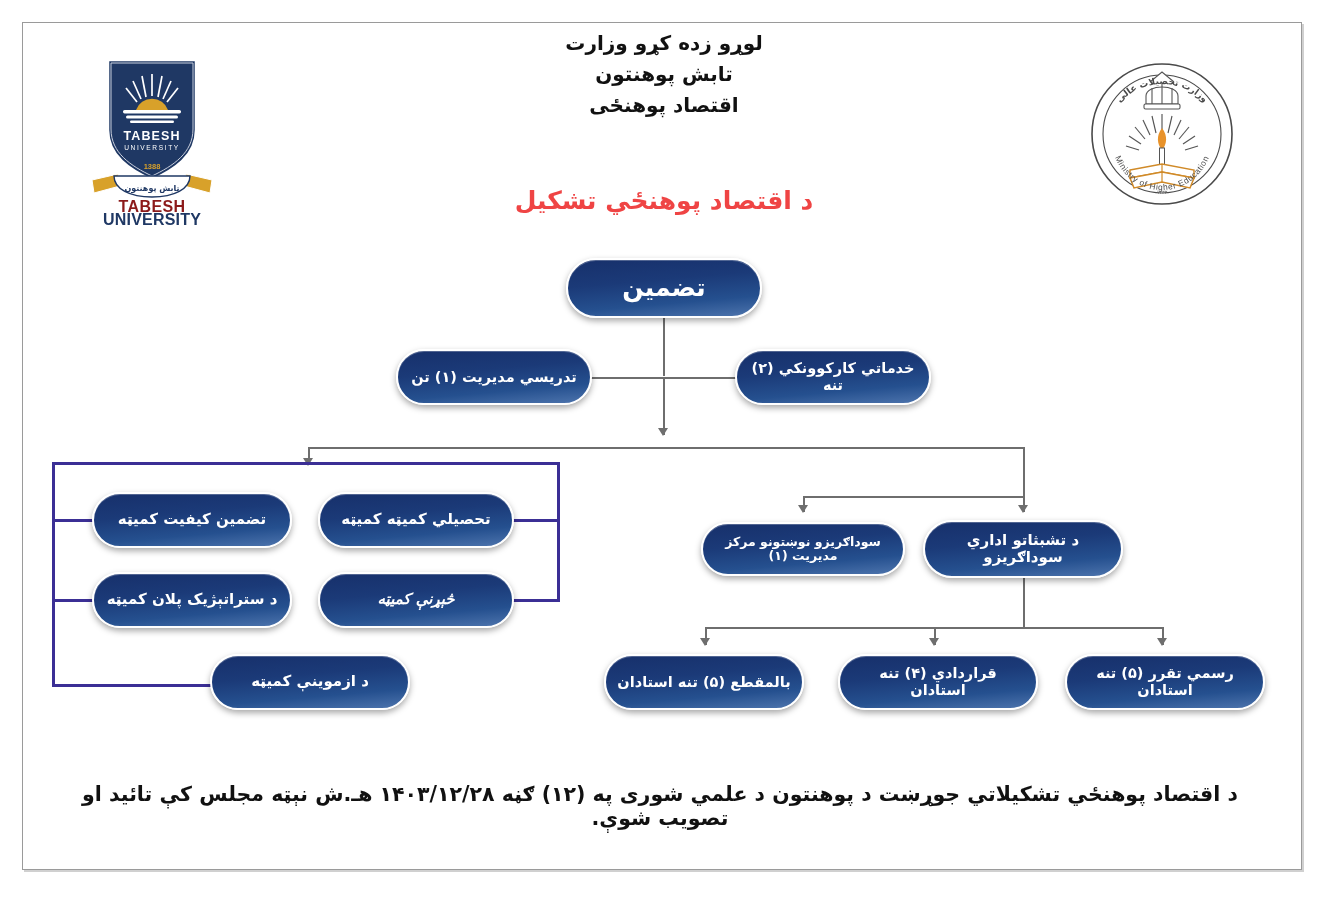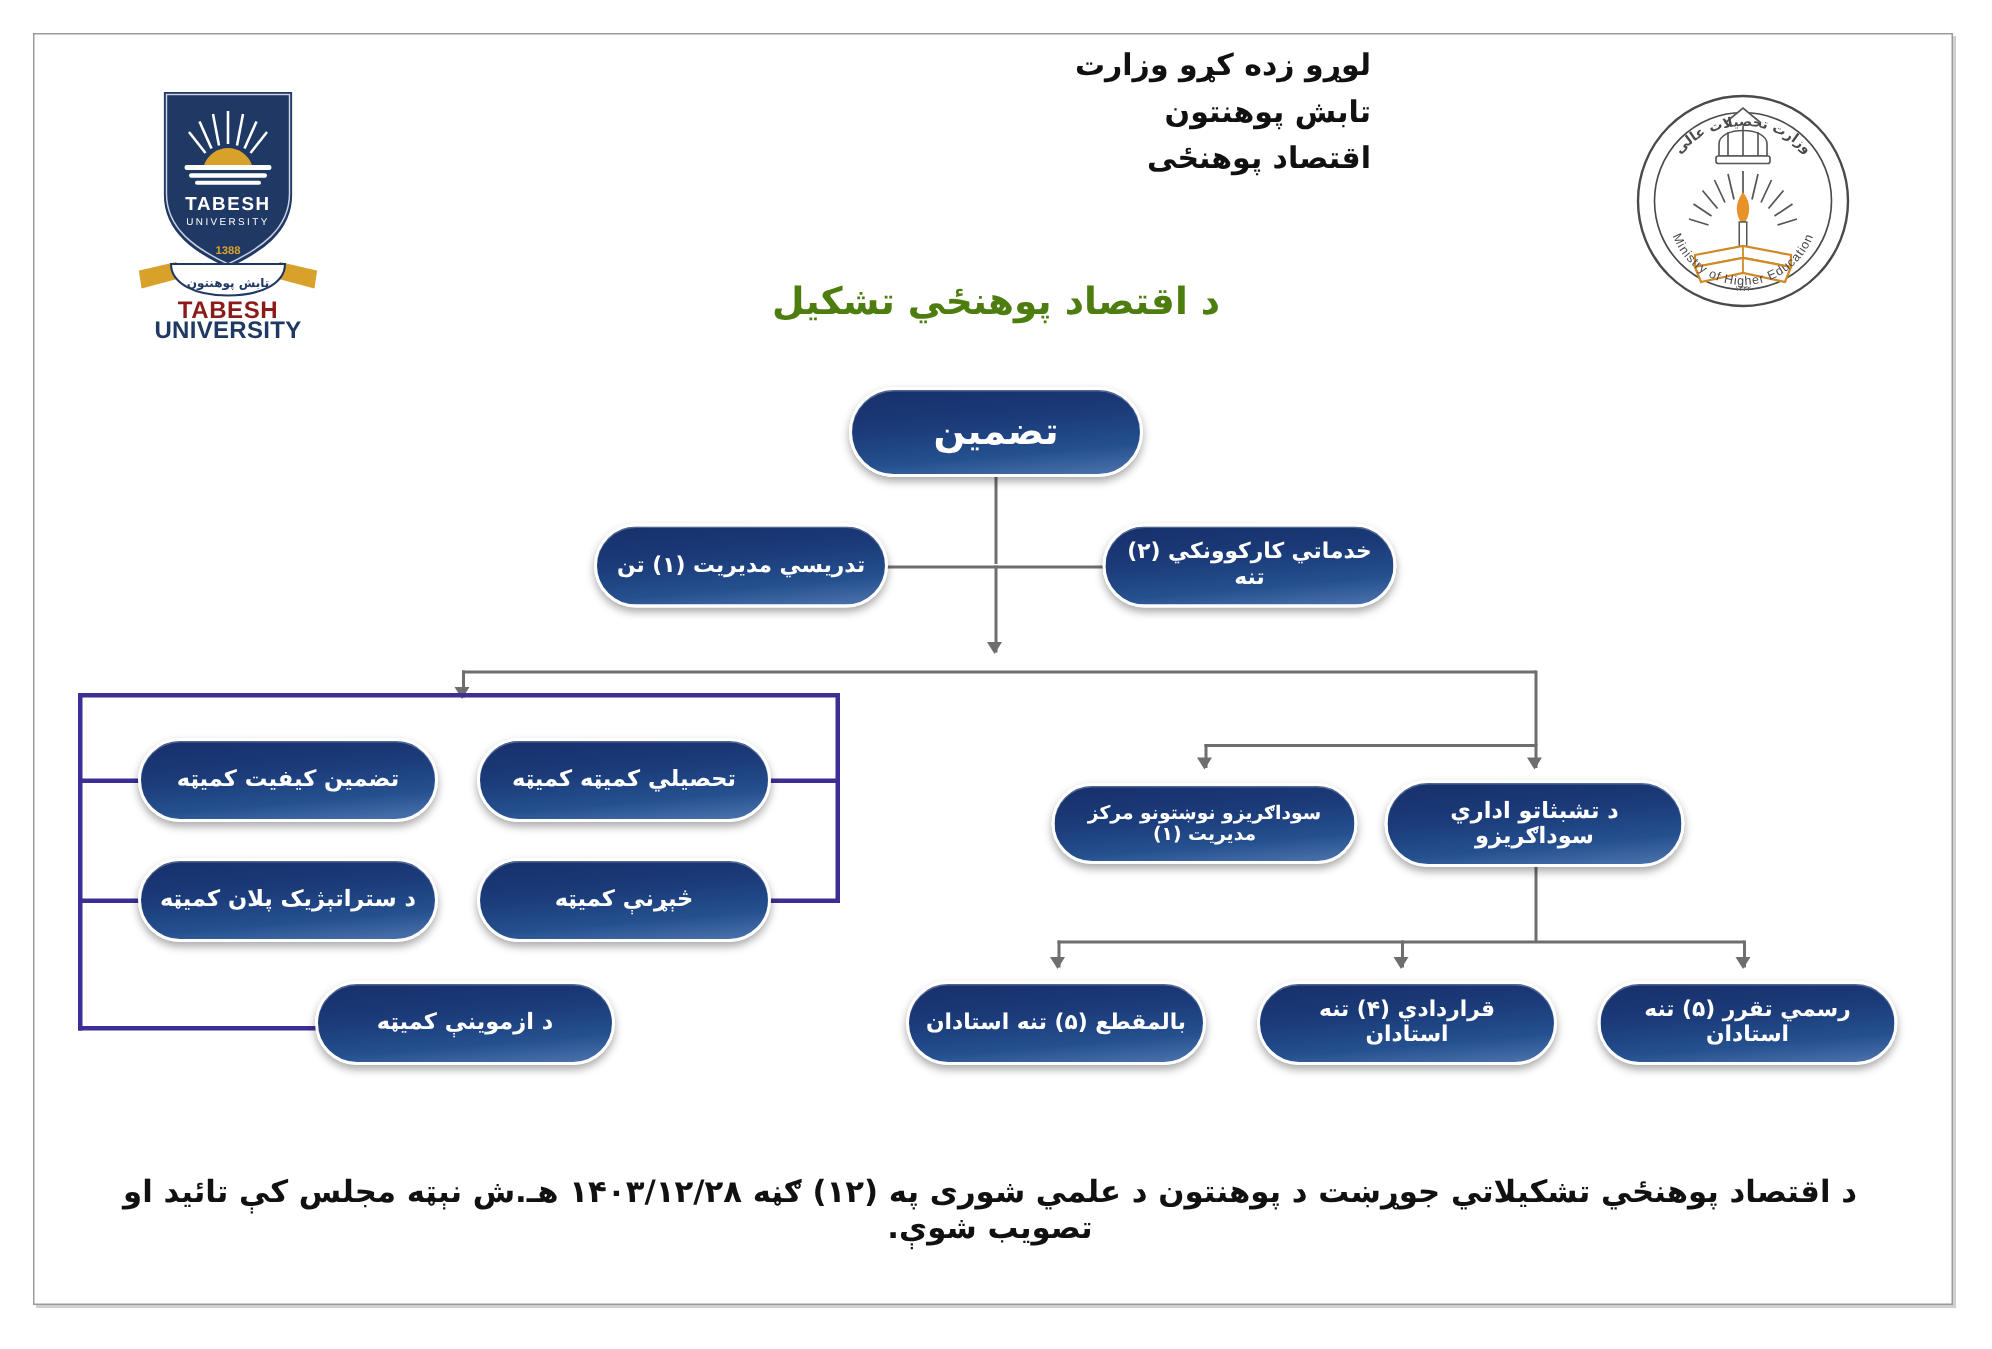--- a/index.html
+++ b/index.html
@@ -19,25 +19,25 @@
     box-shadow:2px 2px 0 rgba(120,120,120,.35);
     background:#fff;
   }
 
   
   #header-text{
     position:absolute;left:414px;top:28px;width:500px;text-align:center;
     line-height:1.55;
   }
   #header-text div{
-    font-size:20px;font-weight:bold;color:#111;direction:rtl;text-align:right;
+    font-size:20px;font-weight:bold;color:#111;direction:rtl;
   }
   #chart-title{
     position:absolute;left:414px;top:186px;width:500px;text-align:center;
-    font-size:25px;font-weight:bold;color:#4d7c0f;direction:rtl;
+    font-size:25px;font-weight:bold;color:#ef4444;direction:rtl;
     letter-spacing:0px;
   }
 
   
   #logo-left{position:absolute;left:78px;top:52px;width:160px;height:175px;}
   #logo-right{position:absolute;left:1086px;top:58px;width:152px;height:152px;}
 
   
   .node{
     position:absolute;
@@ -230,21 +230,21 @@
   </div>
 
   <div class="node" style="left:318px;top:492px;width:196px;height:56px;border-radius:28px;font-size:15px;">
     <span>تحصیلي کمیټه کمیټه</span>
   </div>
 
   <div class="node" style="left:92px;top:572px;width:200px;height:56px;border-radius:28px;font-size:15px;">
     <span>د ستراتېژیک پلان کمیټه</span>
   </div>
 
-  <div class="node" style="left:318px;top:572px;width:196px;height:56px;border-radius:28px;font-size:15px;">
+  <div class="node" style="left:318px;top:572px;width:196px;height:56px;border-radius:28px;font-size:15px;font-style:italic;">
     <span>څېړنې کمیټه</span>
   </div>
 
   <div class="node" style="left:210px;top:654px;width:200px;height:56px;border-radius:28px;font-size:15px;">
     <span>د ازموینې کمیټه</span>
   </div>
 
   <div class="node" style="left:923px;top:520px;width:200px;height:58px;border-radius:29px;font-size:15px;">
     <span>د تشبثاتو اداري سوداګریزو</span>
   </div>

